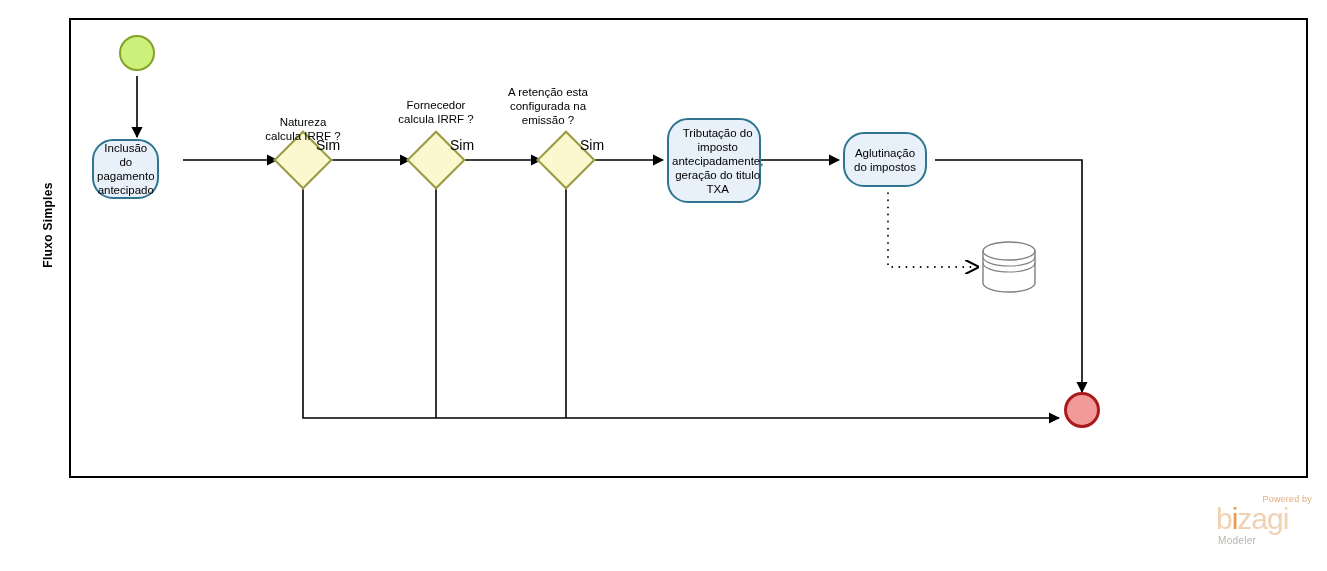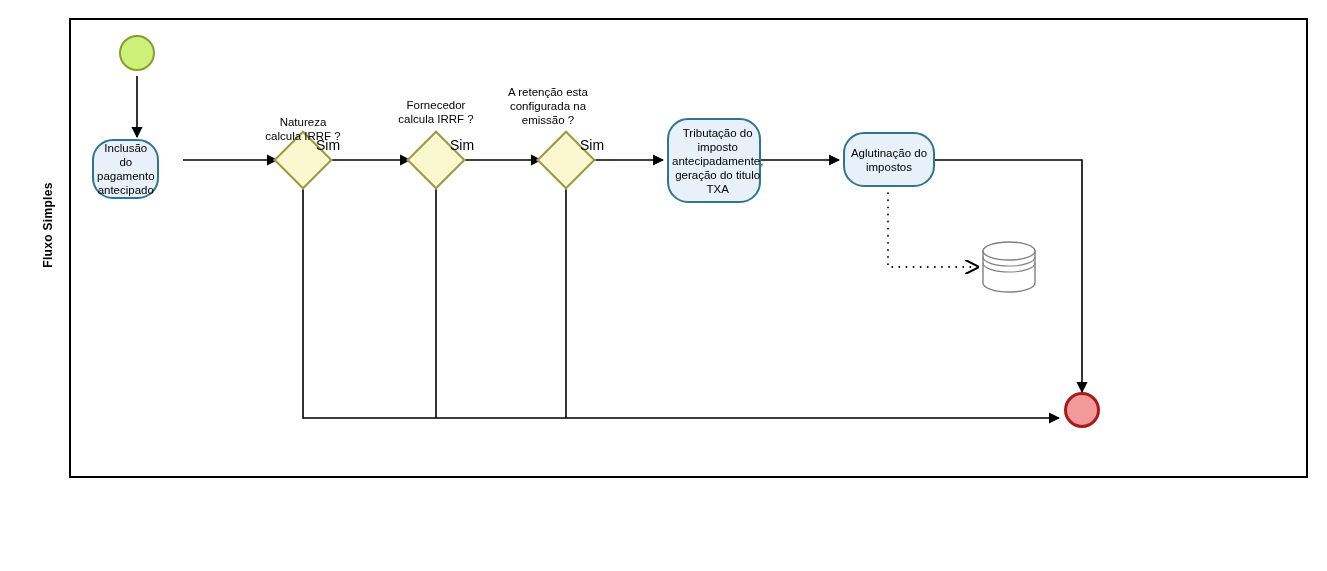--- a/index.html
+++ b/index.html
@@ -219,29 +219,34 @@
   <div class="node gateway" style="left:545px; top:139px;"></div>
   <div class="node-label" style="left:488px; top:85px; width:120px; white-space:pre-line;">A retenção esta
 configurada na
 emissão ?</div>
   <div class="flow-label" style="left:580px; top:138px;">Sim</div>
 
   <div class="node task" style="left:667px; top:118px; width:94px; height:85px;">
     <span>Tributação do imposto antecipadamente, geração do titulo TXA</span>
   </div>
 
-  <div class="node task" style="left:843px; top:132px; width:92px; height:55px;">
+  <div class="node task" style="left:843px; top:132px; width:84px; height:55px;">
     <span>Aglutinação do impostos</span>
   </div>
 
   <div class="datastore" style="left:981px; top:241px;">
     <svg width="56" height="52" viewBox="0 0 56 52" xmlns="http://www.w3.org/2000/svg">
       <path d="M 2 10 L 2 42 A 26 9 0 0 0 54 42 L 54 10 Z" fill="#ffffff" stroke="#808080" stroke-width="1.4"></path>
       <ellipse cx="28" cy="10" rx="26" ry="9" fill="#ffffff" stroke="#808080" stroke-width="1.4"></ellipse>
       <path d="M 2 16 A 26 9 0 0 0 54 16" fill="none" stroke="#808080" stroke-width="1.1"></path>
       <path d="M 2 22 A 26 9 0 0 0 54 22" fill="none" stroke="#808080" stroke-width="1.1"></path>
     </svg>
   </div>
 
   <div class="node event-end" style="left:1064px; top:392px;"></div>
 
+  <div class="logo">
+    <div class="logo-powered">Powered by</div>
+    <div class="logo-word"><span>b</span><span class="dot-i">i</span><span>zagi</span></div>
+    <div class="logo-modeler">Modeler</div>
+  </div>
 
 </div>
 
 </body></html>

